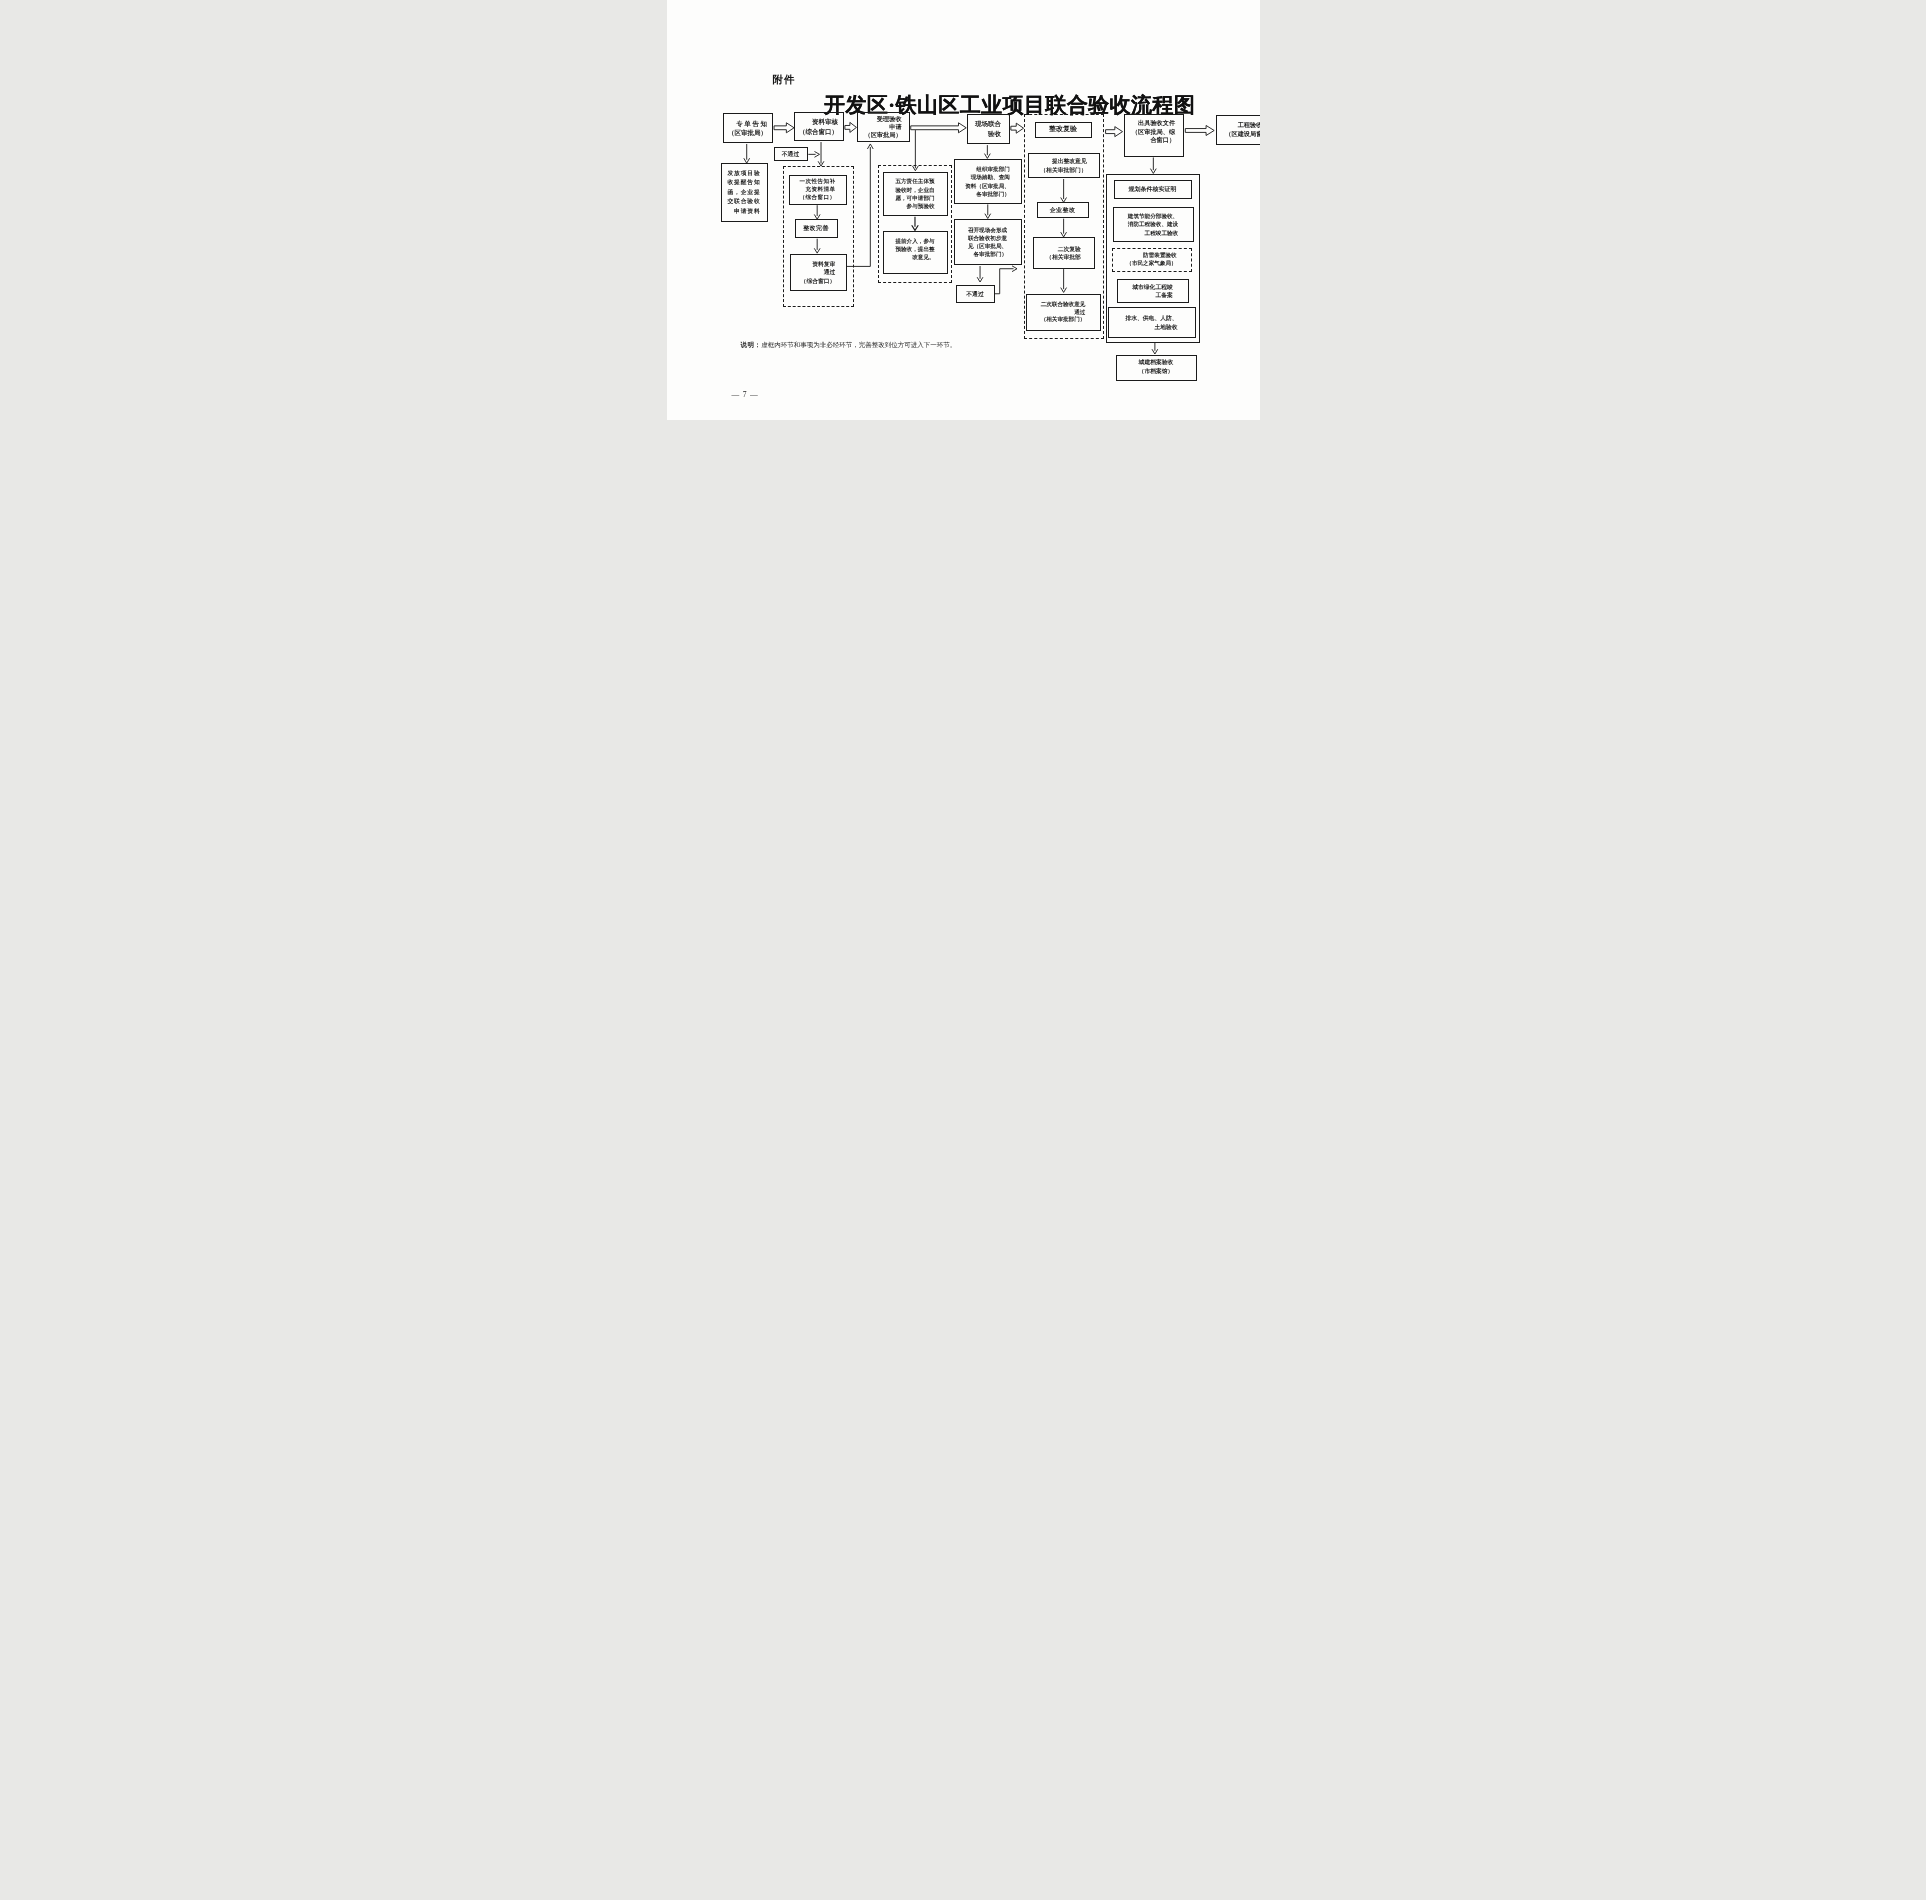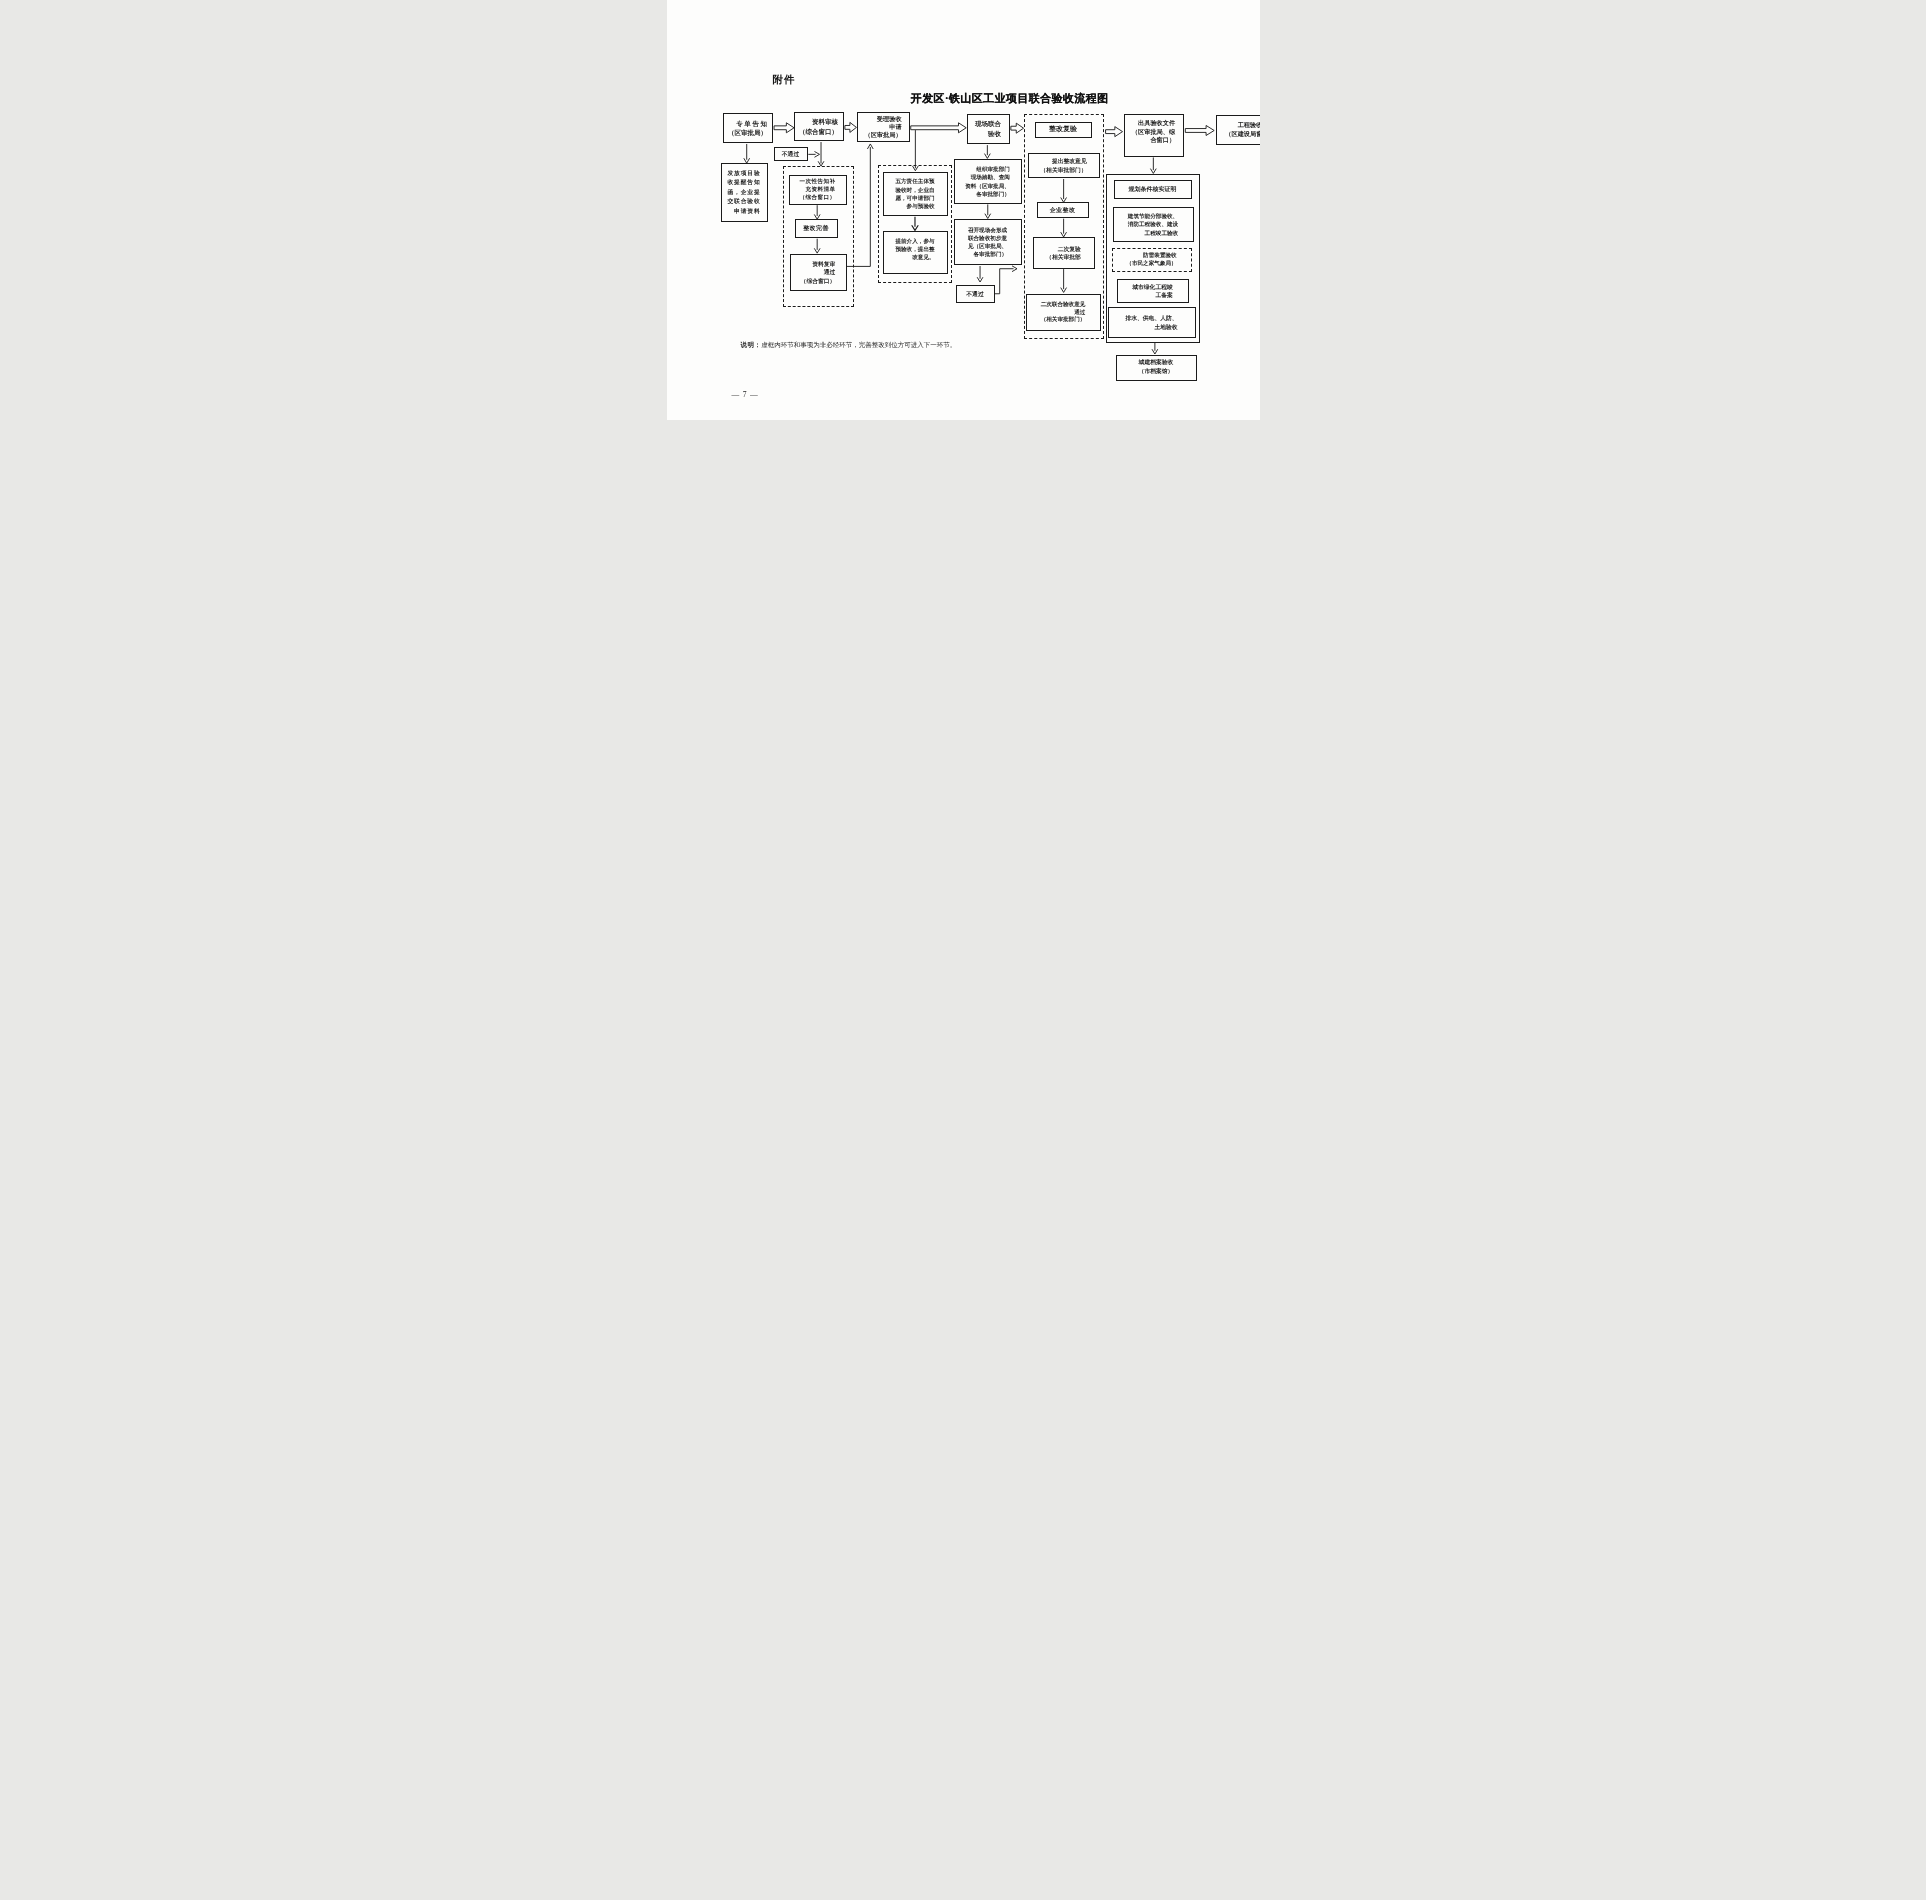--- a/index.html
+++ b/index.html
@@ -12,21 +12,21 @@
     font-family:"Liberation Serif","DejaVu Serif",serif;
     color:#1c1c1c;
   }
   .attachment{
     position:absolute;left:66px;top:73px;
     font-family:"Liberation Sans","DejaVu Sans",sans-serif;
     font-weight:700;font-size:10.4px;letter-spacing:1.2px;color:#161616;padding-left:40px;
   }
   .title{
     position:absolute;left:154px;top:91px;width:378px;
-    text-align:center;font-size:11px;font-weight:900;
+    text-align:center;font-size:21px;font-weight:900;
     letter-spacing:0.4px;color:#111;
     font-family:"Liberation Serif","DejaVu Serif",serif;
     text-shadow:0.2px 0 0 #111;
   }
   .node{
     position:absolute;box-sizing:border-box;
     border:1.2px solid #1b1b1b;background:transparent;
     display:flex;align-items:center;justify-content:center;
     text-align:right;white-space:pre-line;
     font-weight:600;line-height:1.42;color:#1d1d1d;

